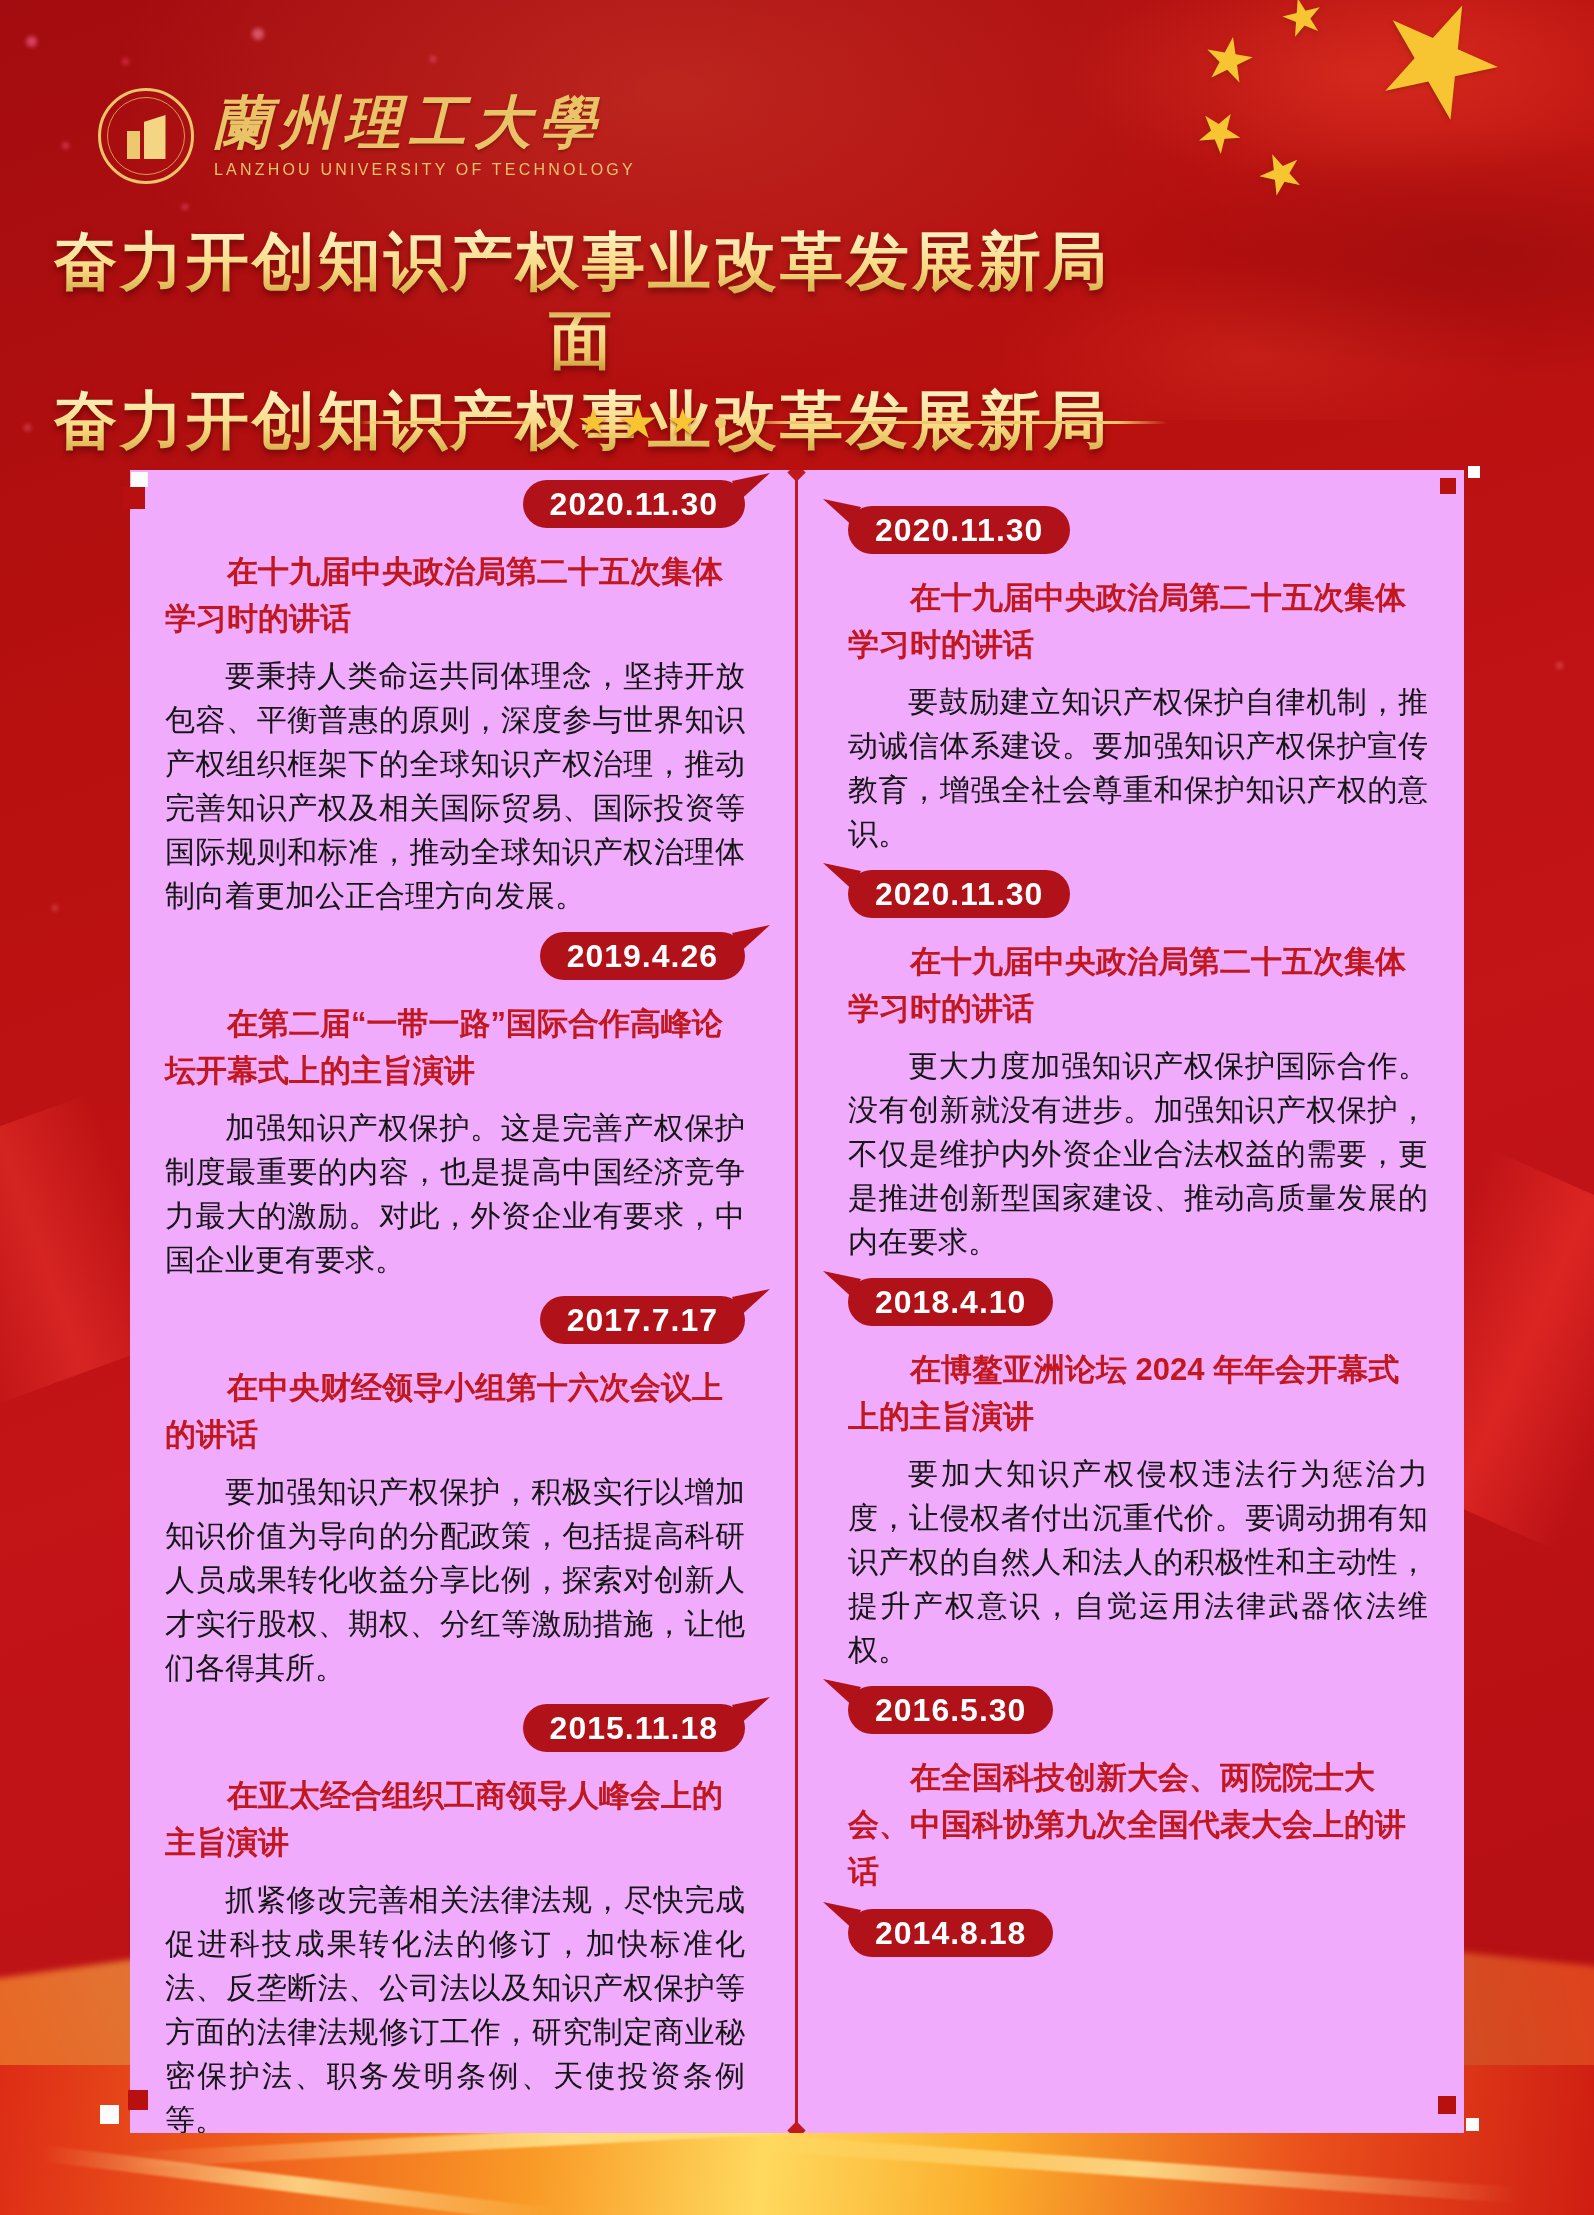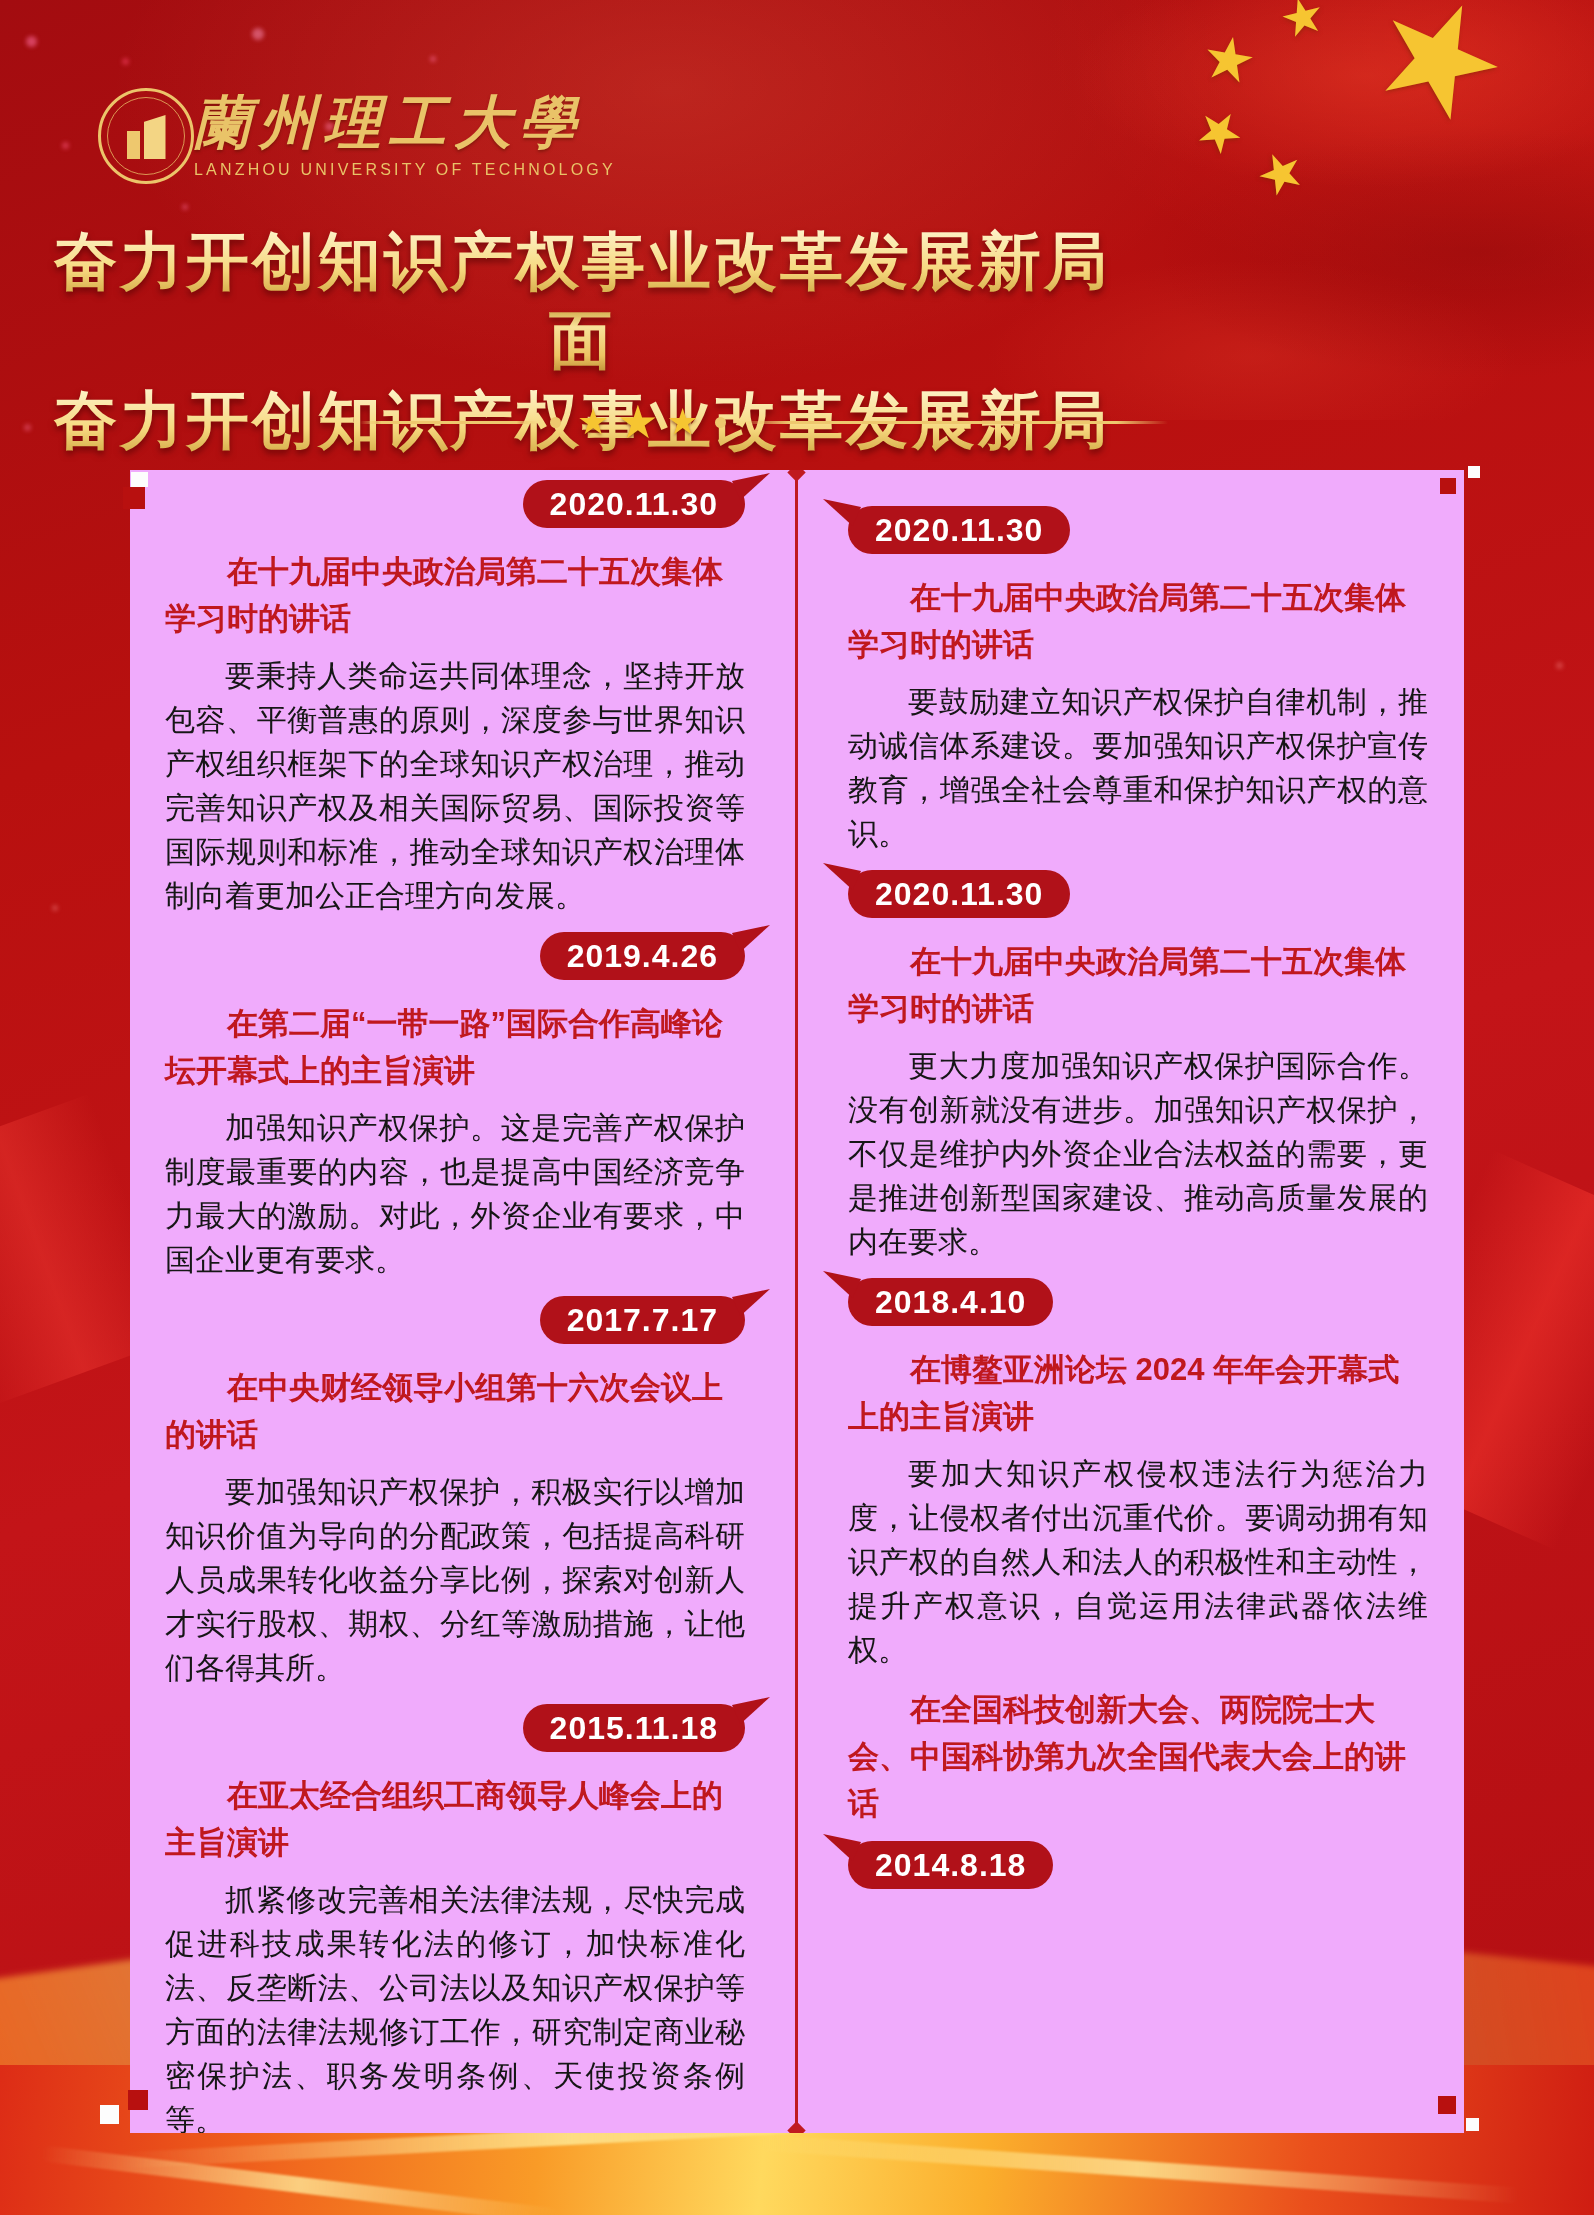--- a/index.html
+++ b/index.html
@@ -26,21 +26,21 @@
     background:linear-gradient(96deg,#dd2c16 0%,#ef5f1c 16%,#f99b27 34%,#ffd95e 48%,#fbae2c 62%,#ea4f1c 82%,#cf1d12 100%);}
   .flame .ray{position:absolute;background:linear-gradient(90deg,rgba(255,240,150,0),rgba(255,240,160,.75),rgba(255,240,150,0));
     height:16px;border-radius:8px;filter:blur(1px);}
   .flame-spill{position:absolute;z-index:2;left:-60px;bottom:70px;width:460px;height:190px;
     background:linear-gradient(75deg,rgba(244,110,30,.85),rgba(255,200,80,.55) 55%,transparent 80%);
     transform:rotate(-8deg);filter:blur(3px);}
   .flame-spill-r{position:absolute;z-index:2;right:-40px;bottom:60px;width:300px;height:200px;
     background:linear-gradient(255deg,rgba(240,80,30,.75),rgba(255,170,60,.4) 60%,transparent 85%);
     transform:rotate(6deg);filter:blur(3px);}
   
-  .logo{position:absolute;left:98px;top:88px;display:flex;align-items:center;z-index:3;}
+  .logo{position:absolute;left:98px;top:88px;display:flex;align-items:center;gap:20px;z-index:3;}
   .logo-seal{width:96px;height:96px;border-radius:50%;border:3px solid #ecc46a;position:relative;
     display:flex;align-items:center;justify-content:center;box-sizing:border-box;}
   .logo-seal::before{content:"";position:absolute;inset:6px;border:1px solid rgba(236,196,106,.75);border-radius:50%;}
   .seal-building{display:flex;align-items:flex-end;height:46px;}
   .seal-bar1{width:13px;height:28px;background:#eec86e;margin-right:4px;}
   .seal-bar2{width:22px;height:44px;background:#f3d584;clip-path:polygon(0 16%,100% 0,100% 100%,0 100%);}
   .logo-text-cn{font-size:57px;font-weight:bold;font-style:italic;letter-spacing:8px;color:#e9c368;
     text-shadow:0 2px 3px rgba(90,20,0,.5);line-height:1;}
   .logo-text-en{font-size:16px;letter-spacing:3.2px;color:#e9c368;margin-top:10px;}
   
@@ -207,20 +207,23 @@
 
       <div class="tl-block">
         <div class="badge-row">
             <div class="badge">2018.4.10</div>
           </div>
         <p class="tl-heading">在博鳌亚洲论坛 2024 年年会开幕式上的主旨演讲</p>
         <p class="tl-body">要加大知识产权侵权违法行为惩治力度，让侵权者付出沉重代价。要调动拥有知识产权的自然人和法人的积极性和主动性，提升产权意识，自觉运用法律武器依法维权。</p>
       </div>
 
       <div class="tl-block">
+        <div class="badge-row">
+            <div class="badge">2016.5.30</div>
+          </div>
         <p class="tl-heading">在全国科技创新大会、两院院士大会、中国科协第九次全国代表大会上的讲话</p>
       </div>
 
       <div class="tl-block">
         <div class="badge-row">
             <div class="badge">2014.8.18</div>
           </div>
 
       </div>
 

